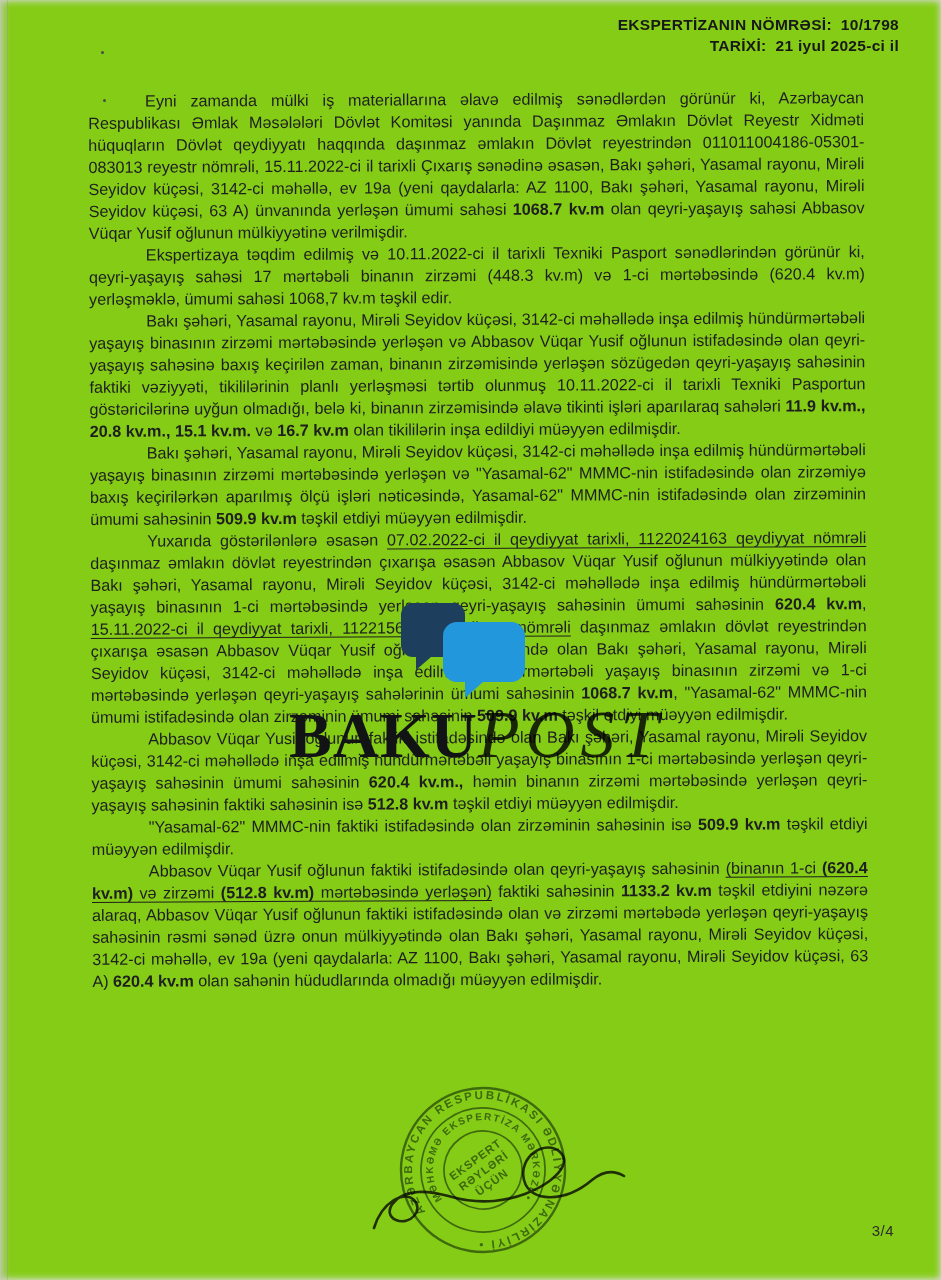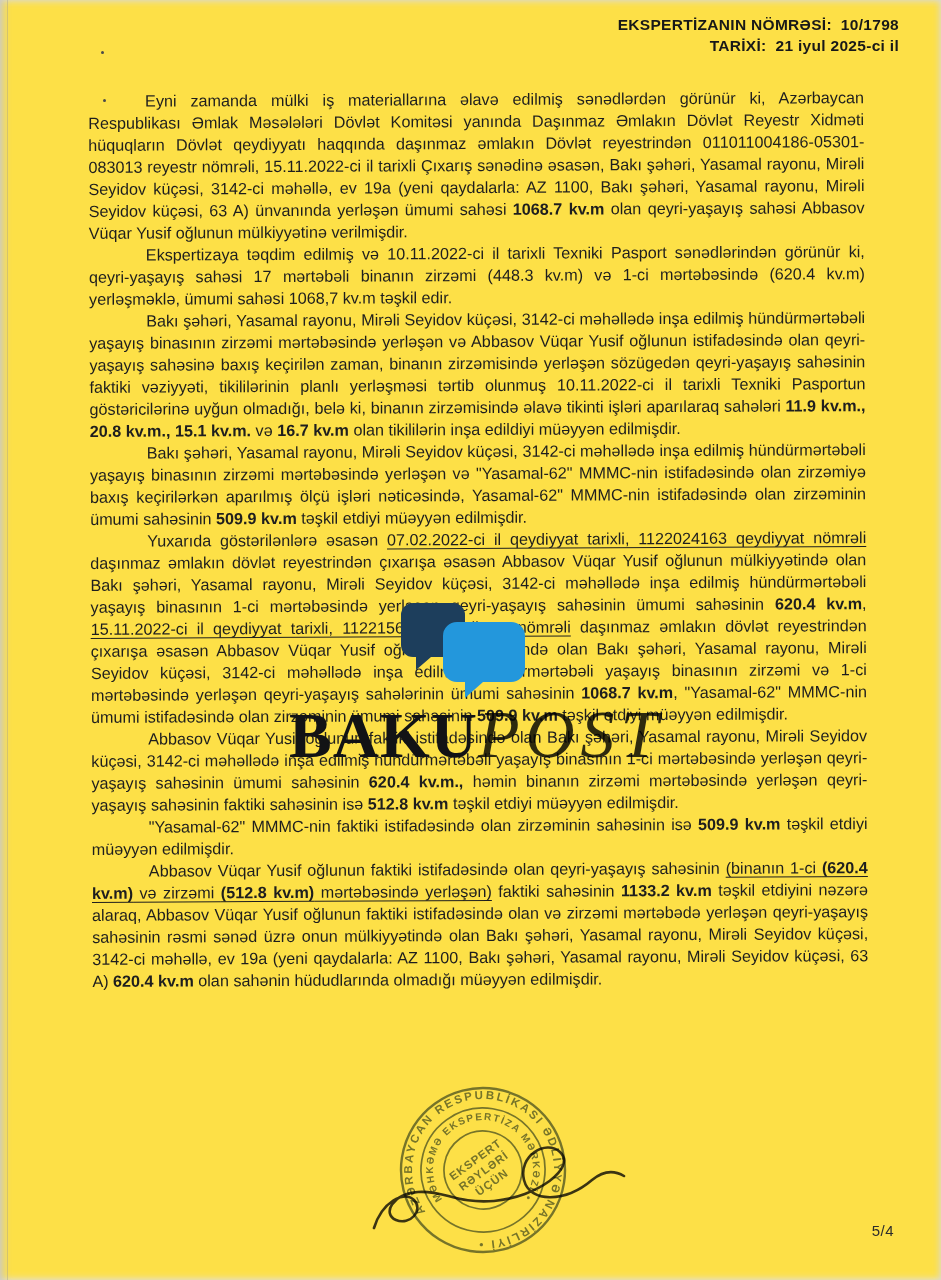--- a/index.html
+++ b/index.html
@@ -3,21 +3,21 @@
 <meta charset="utf-8">
 <style>
   html,body{margin:0;padding:0;}
   body{
     width:941px;height:1280px;position:relative;overflow:hidden;
     background:#ffffff;
     font-family:"Liberation Sans",sans-serif;
     -webkit-font-smoothing:antialiased;
   }
   .scan-page{
-    position:absolute;inset:0;background:#fde047;
+    position:absolute;inset:0;background:#84cc16;
     box-shadow:
       inset 10px 0 8px -7px #c9c9c9,
       inset -7px 0 7px -6px #d9d9d9,
       inset 0 7px 7px -6px #dcdcdc,
       inset 0 -7px 7px -6px #e2e2e1;
   }
   .edge-line-left{
     position:absolute;left:7px;top:0;width:1px;height:100%;
     background:rgba(150,150,150,.35);
   }
@@ -118,14 +118,14 @@
       <text x="115" y="99" text-anchor="middle" font-size="11.5" letter-spacing="1" fill="#5f6e7e">EKSPERT</text>
       <text x="115" y="113" text-anchor="middle" font-size="11.5" letter-spacing="1" fill="#5f6e7e">RƏYLƏRİ</text>
       <text x="115" y="127" text-anchor="middle" font-size="11.5" letter-spacing="1" fill="#5f6e7e">ÜÇÜN</text>
     </g>
   </svg>
 
   <svg class="signature-svg" width="290" height="140" viewBox="0 0 290 140">
     <path d="M22,98 C30,72 52,60 62,70 C72,80 58,96 44,90 C30,84 40,64 66,62 C92,60 104,74 142,71 C185,67 225,38 208,22 C194,9 166,26 172,50 C178,74 214,72 240,50 C252,40 262,40 272,46" fill="none" stroke="#26262a" stroke-width="2.6" stroke-linecap="round" opacity="0.9"></path>
   </svg>
 
-  <div class="page-number">5/4</div>
+  <div class="page-number">3/4</div>
 </div>
 
 </body></html>

